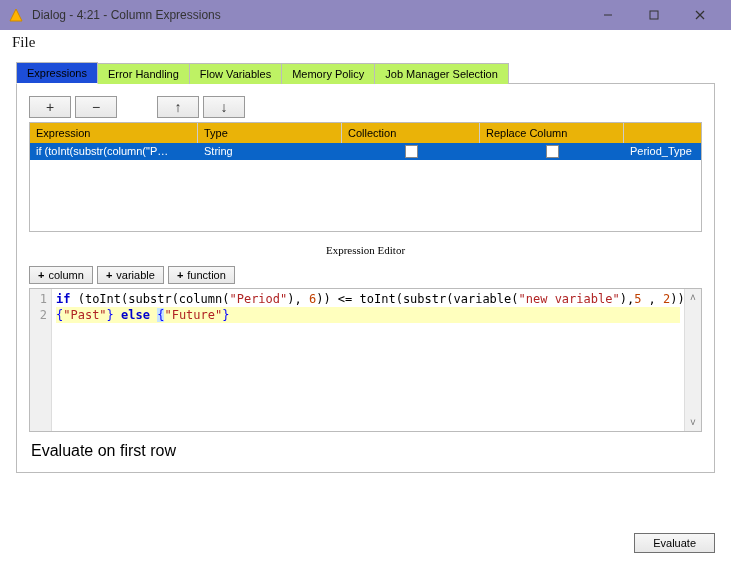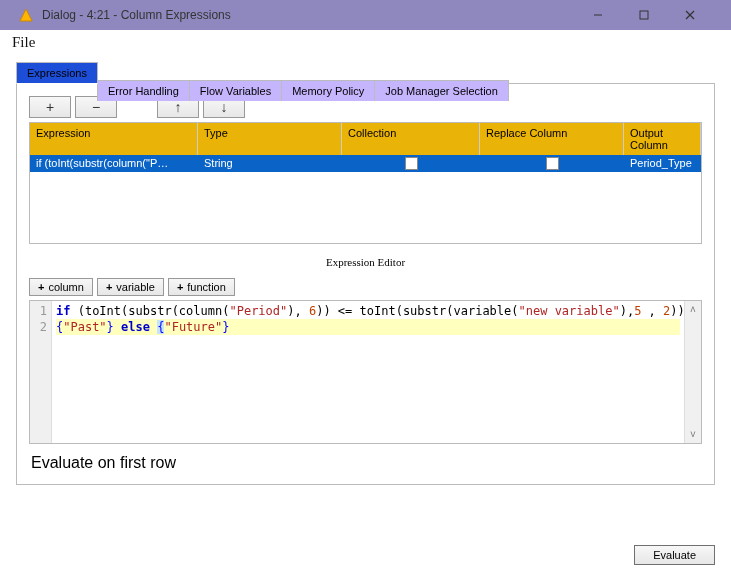--- a/index.html
+++ b/index.html
@@ -9,21 +9,21 @@
       background: #fff;
       width: 731px;
       height: 580px;
       overflow: hidden;
     }
     .titlebar {
       background: #8f88bf;
       height: 30px;
       display: flex;
       align-items: center;
-      padding: 0 18px;
+      padding: 0 8px;
       gap: 8px;
       color: #333;
     }
     .titlebar .app-icon {
       width: 16px; height: 16px;
       display: flex; align-items: center; justify-content: center;
     }
     .titlebar .title { flex: 1; color: #333; font-size: 12px; }
     .titlebar .win-controls { display: flex; gap: 0; }
     .titlebar .win-controls .btn {
@@ -44,24 +44,24 @@
       display: flex;
       align-items: flex-end;
       border-bottom: none;
       margin-bottom: 0;
     }
     .tab {
       border: 1px solid #bbb;
       border-bottom: none;
       padding: 4px 10px;
       font-size: 11px;
-      background: #c4b5fd;
+      background: #bef264;
       margin-right: -1px;
       position: relative;
-      top: 18px;
+      top: 1px;
       cursor: default;
     }
     .tab.active {
       background: #1d4ed8;
       top: 1px;
       border-bottom: 1px solid #fff;
       z-index: 2;
     }
     .tab-panel {
       border: 1px solid #bbb;
@@ -245,21 +245,20 @@
           </div>
       </div>
     </div>
 
     <div class="table">
       <div class="thead">
         <div class="th col-expr">Expression</div>
         <div class="th col-type">Type</div>
         <div class="th col-coll">Collection</div>
         <div class="th col-repl">Replace Column</div>
-        <div class="th col-out">Output Column</div>
       </div>
       <div class="tbody">
         <div class="trow">
           <div class="td col-expr">if (toInt(substr(column("P…</div>
           <div class="td col-type">String</div>
           <div class="td col-coll cb">
               <span class="chk"></span>
             </div>
           <div class="td col-repl cb">
               <span class="chk"></span>

